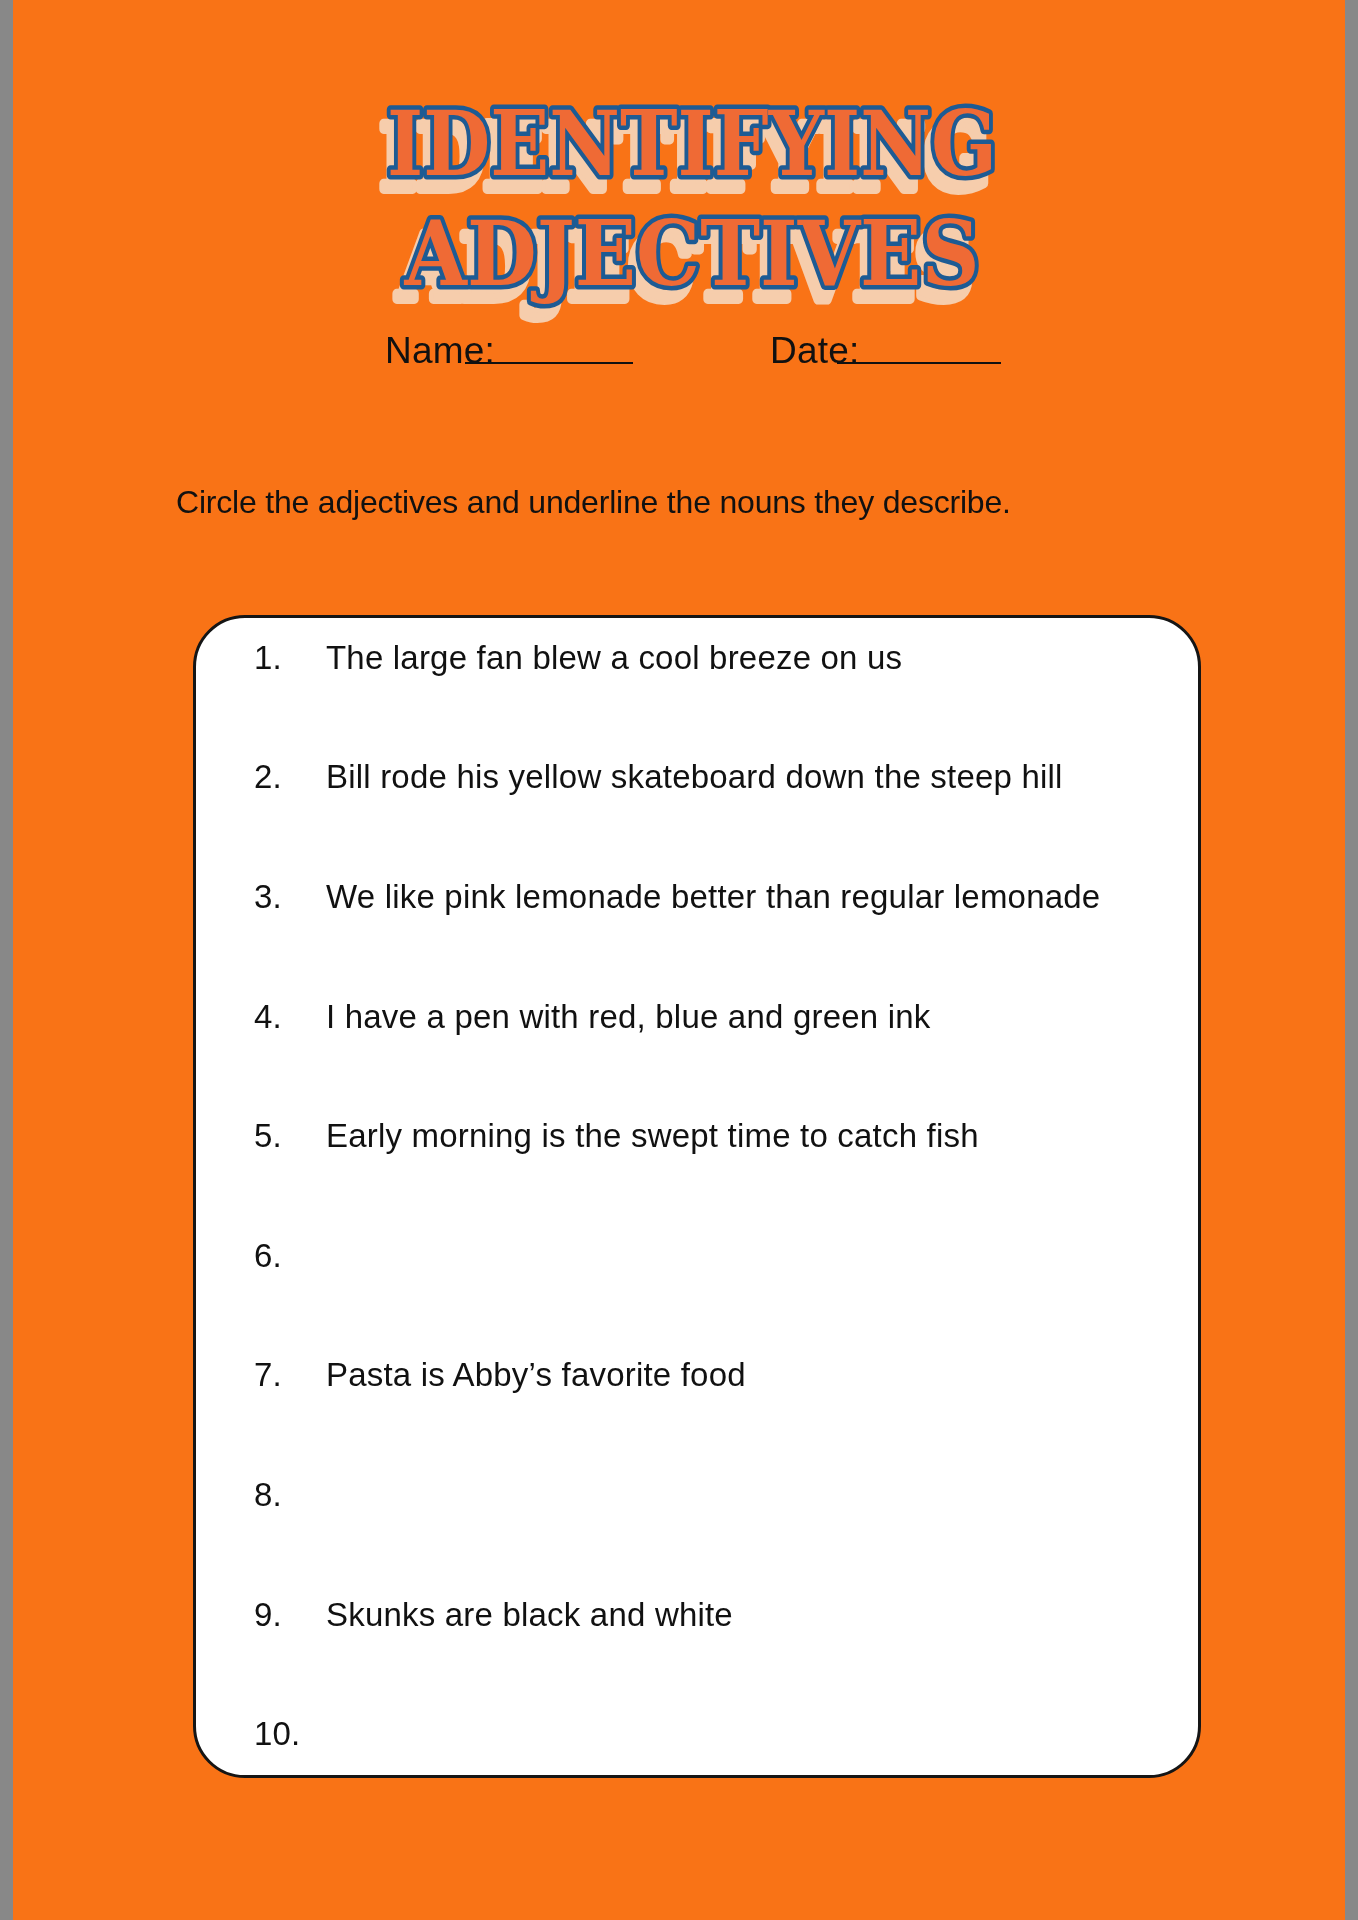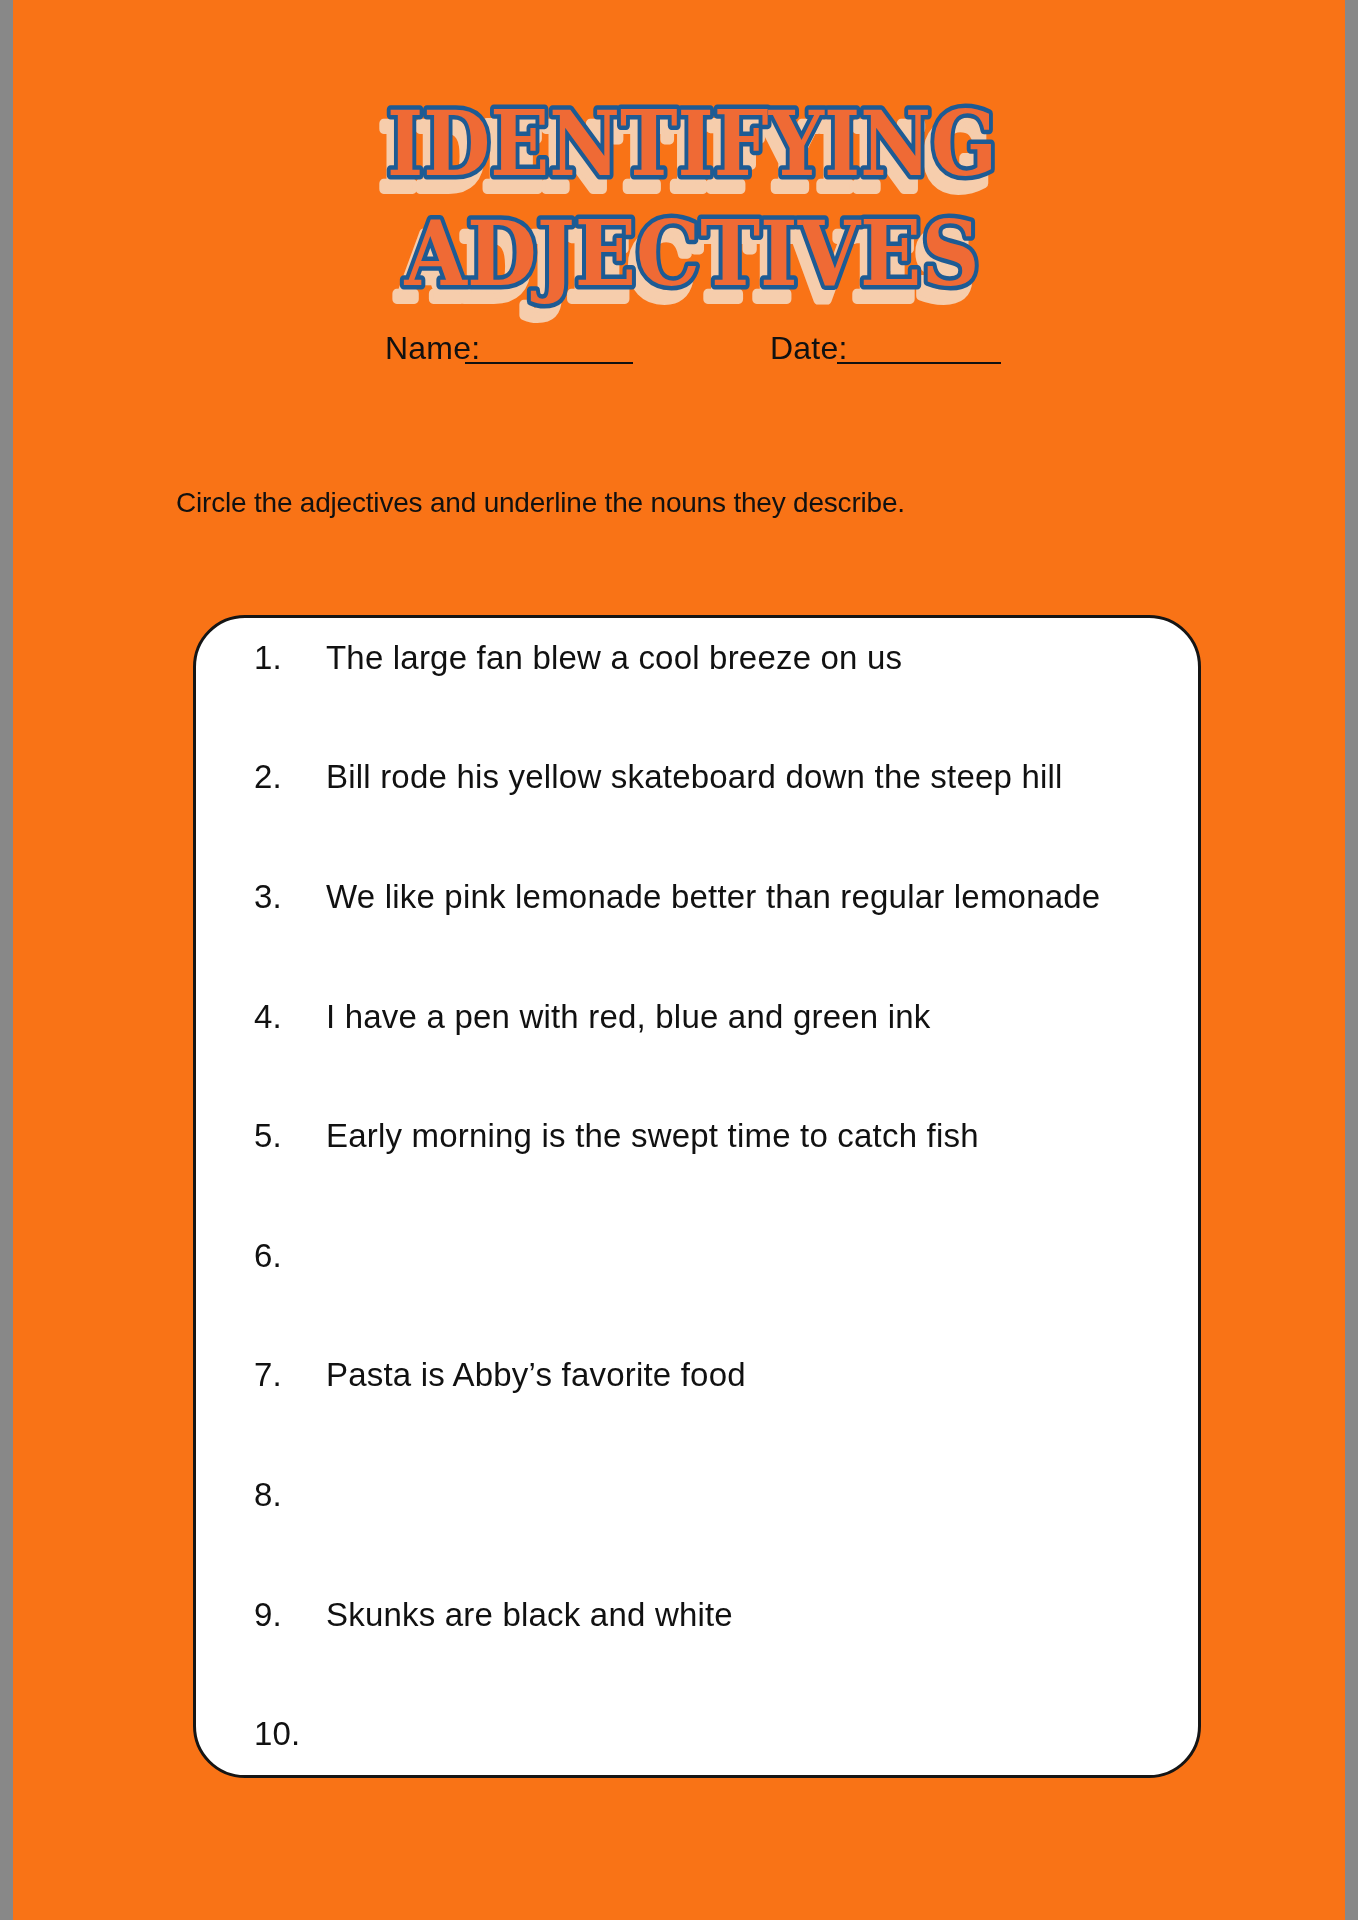--- a/index.html
+++ b/index.html
@@ -32,38 +32,38 @@
   .t-main{
     fill:#ef6a35;
     stroke:#1d5b94;
     stroke-width:9px;
     paint-order:stroke;
     stroke-linejoin:round;
   }
   
   .field-label{
     position:absolute;
-    font-size:32px;
+    font-size:37px;
     letter-spacing:0.2px;
     color:#111;
   }
   .field-line{
     position:absolute;
     height:0;
     border-bottom:2.5px solid #111;
   }
   #name-label{left:372px; top:330px;}
   #name-line {left:452px; top:362px; width:168px;}
   #date-label{left:757px; top:330px;}
   #date-line {left:824px; top:362px; width:164px;}
   
   .instructions{
     position:absolute;
     left:163px; top:486px;
-    font-size:28px;
+    font-size:32px;
     line-height:33px;
     letter-spacing:-0.2px;
     color:#111;
   }
   
   .sentence-box{
     position:absolute;
     left:180px; top:615px;
     width:1008px; height:1163px;
     border:3px solid #151515;

